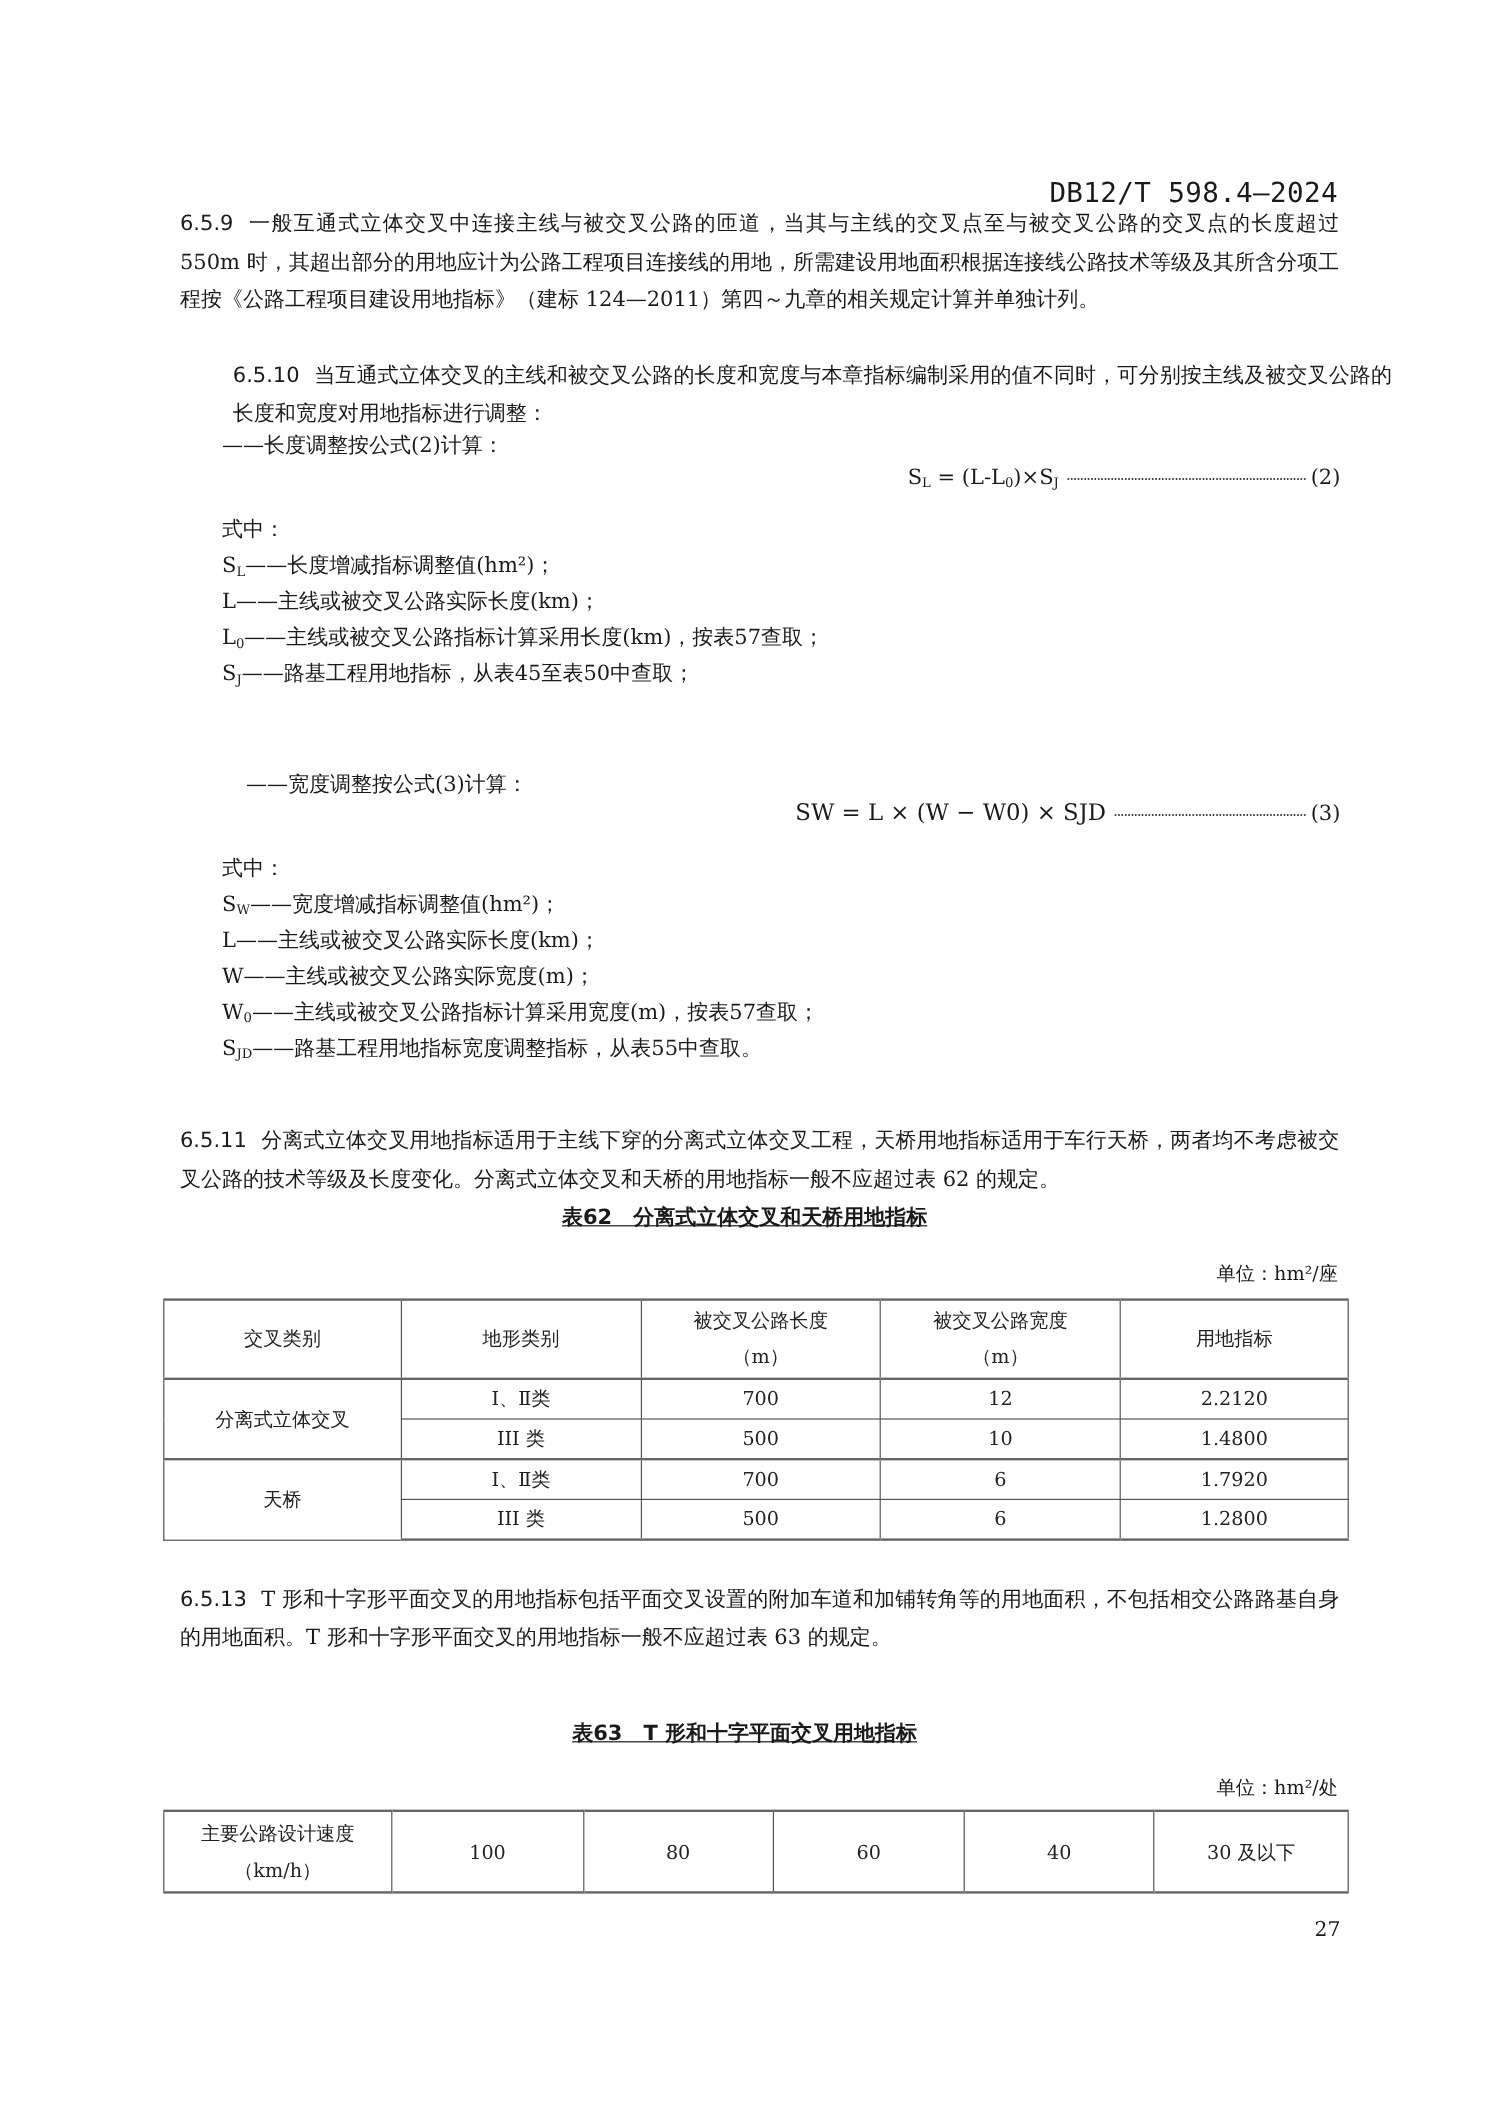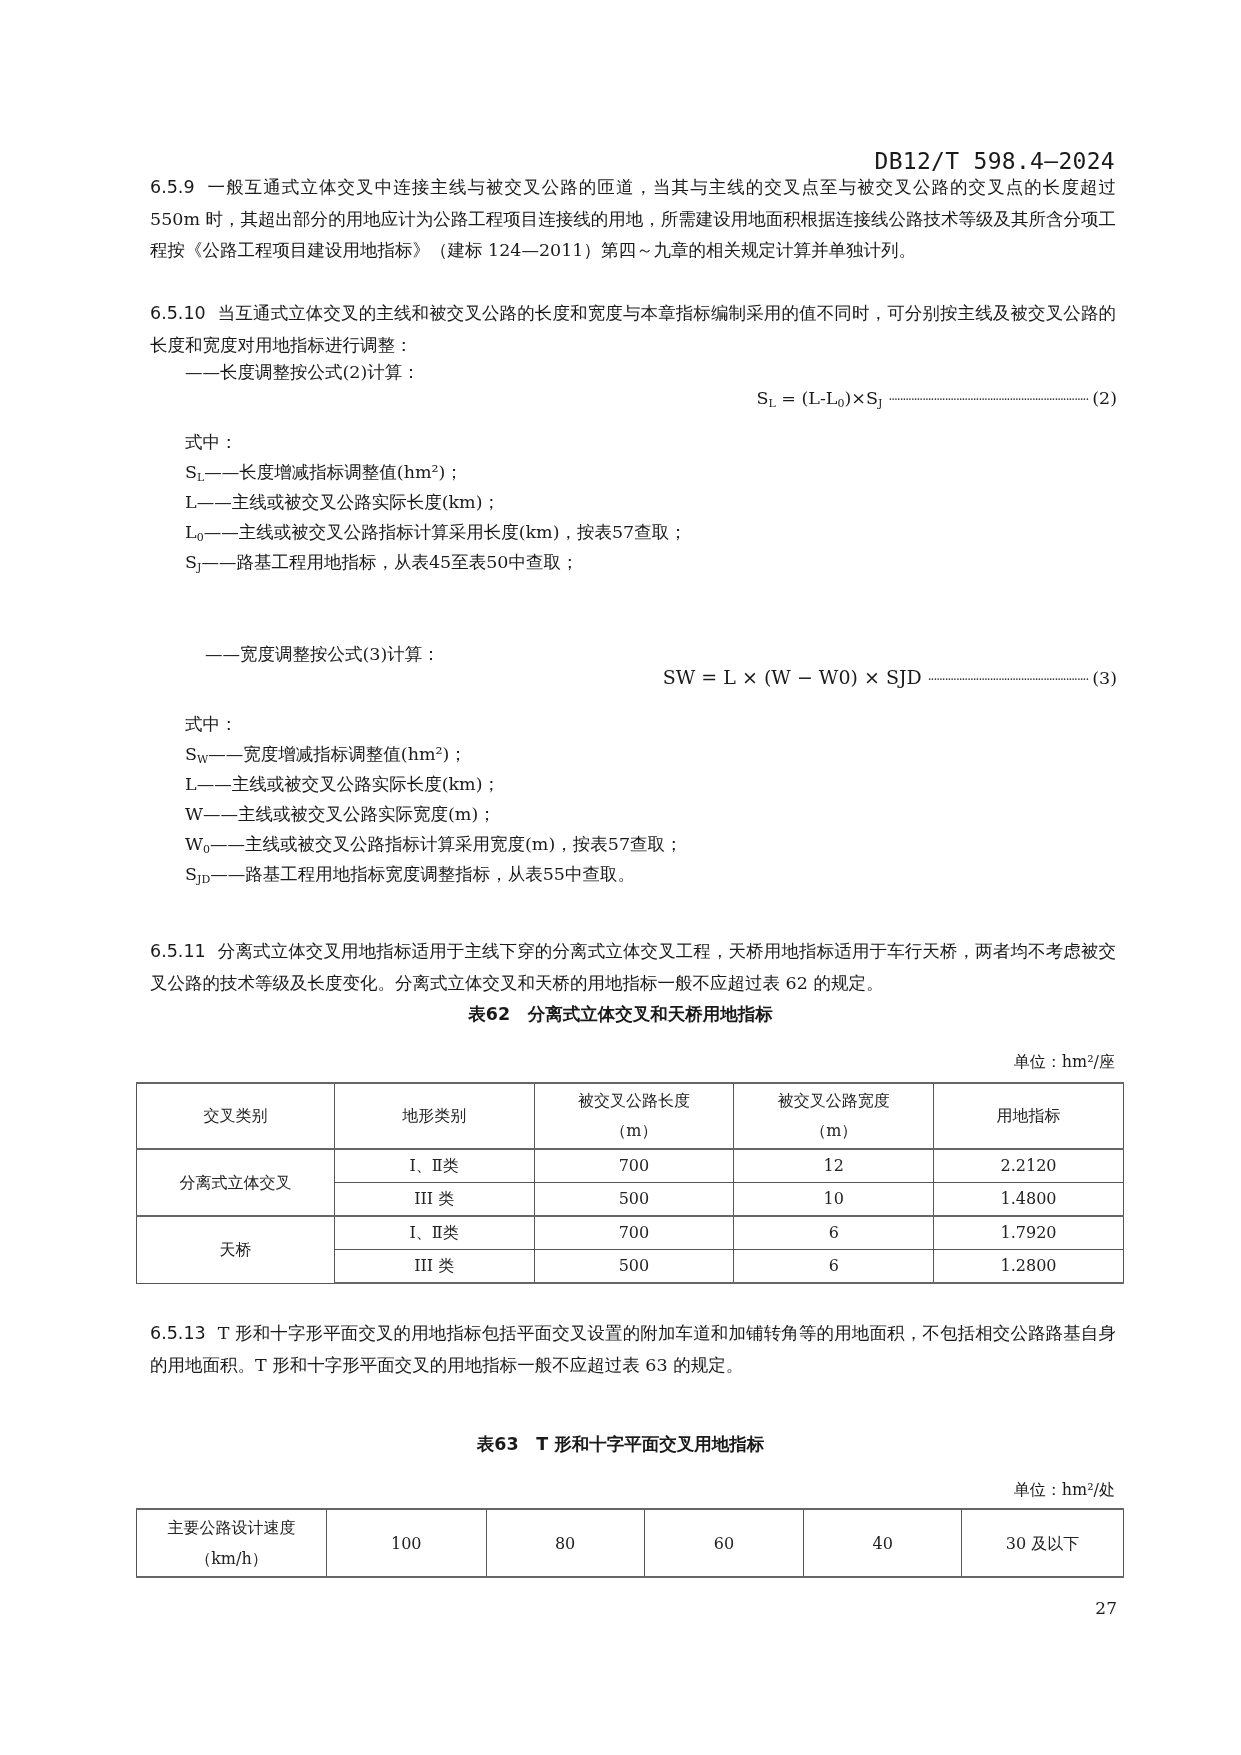--- a/index.html
+++ b/index.html
@@ -28,20 +28,21 @@
     }
     .formula .expr { margin-right: 6px; }
     .formula .dots { letter-spacing: -1px; color: #333; font-size: 12px; }
     .formula .eqno { margin-left: 4px; }
     .formula.f3 .expr { font-family: "DejaVu Serif", serif; font-size: 19px; }
     sub { font-size: 11px; vertical-align: -3px; }
     .caption {
       position: absolute; left: 0; width: 1241px; text-align: center;
       font-family: "DejaVu Sans", "Liberation Sans", sans-serif; font-weight: bold;
       font-size: 17.5px;
+      text-decoration: underline;
     }
     .unit { position: absolute; right: 126px; font-size: 16px; margin-left: 38px; }
     table {
       position: absolute; left: 136px; width: 988px;
       border-collapse: collapse; font-size: 16px; color: #222;
     }
     td, th {
       border: 1px solid #555; text-align: center; font-weight: normal;
       padding: 0; line-height: 28px;
     }
@@ -58,21 +59,21 @@
   </style>
 </head>
 <body>
 
 <div class="page">
 
   <div class="hdr">DB12/T 598.4—2024</div>
 
   <div class="para" style="top:172px;"><span class="num">6.5.9</span><span>一般互通式立体交叉中连接主线与被交叉公路的匝道，当其与主线的交叉点至与被交叉公路的交叉点的长度超过 550m 时，其超出部分的用地应计为公路工程项目连接线的用地，所需建设用地面积根据连接线公路技术等级及其所含分项工程按《公路工程项目建设用地指标》（建标 124—2011）第四～九章的相关规定计算并单独计列。</span></div>
 
-  <div class="para" style="top:298px;"><span class="num">6.5.10</span><span>当互通式立体交叉的主线和被交叉公路的长度和宽度与本章指标编制采用的值不同时，可分别按主线及被交叉公路的长度和宽度对用地指标进行调整：</span></div>
+  <div class="para" style="top:298px;margin-left:44px;"><span class="num">6.5.10</span><span>当互通式立体交叉的主线和被交叉公路的长度和宽度与本章指标编制采用的值不同时，可分别按主线及被交叉公路的长度和宽度对用地指标进行调整：</span></div>
 
   <div class="line indent" style="top:358px;">——长度调整按公式(2)计算：</div>
 
   <div class="formula" style="top:388px;">
     <span class="expr"><span>S</span><sub>L</sub><span> = (L-L</span><sub>0</sub><span>)×S</span><sub>J</sub></span>
     <span class="dots">·······································································</span>
     <span class="eqno">(2)</span>
   </div>
 
   <div class="line indent" style="top:428px;">式中：</div>

